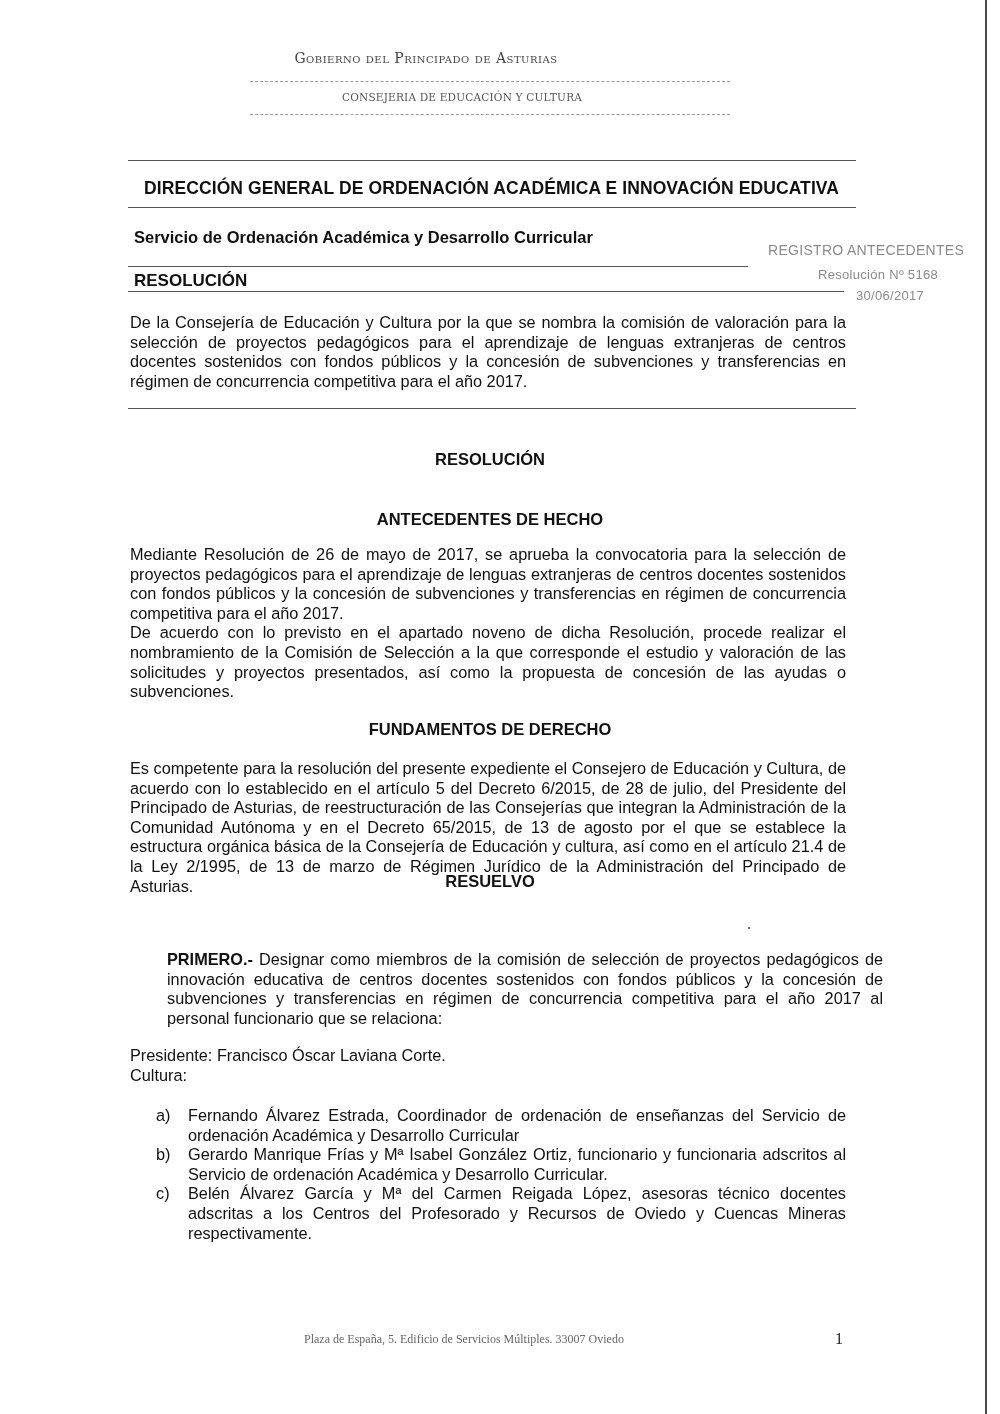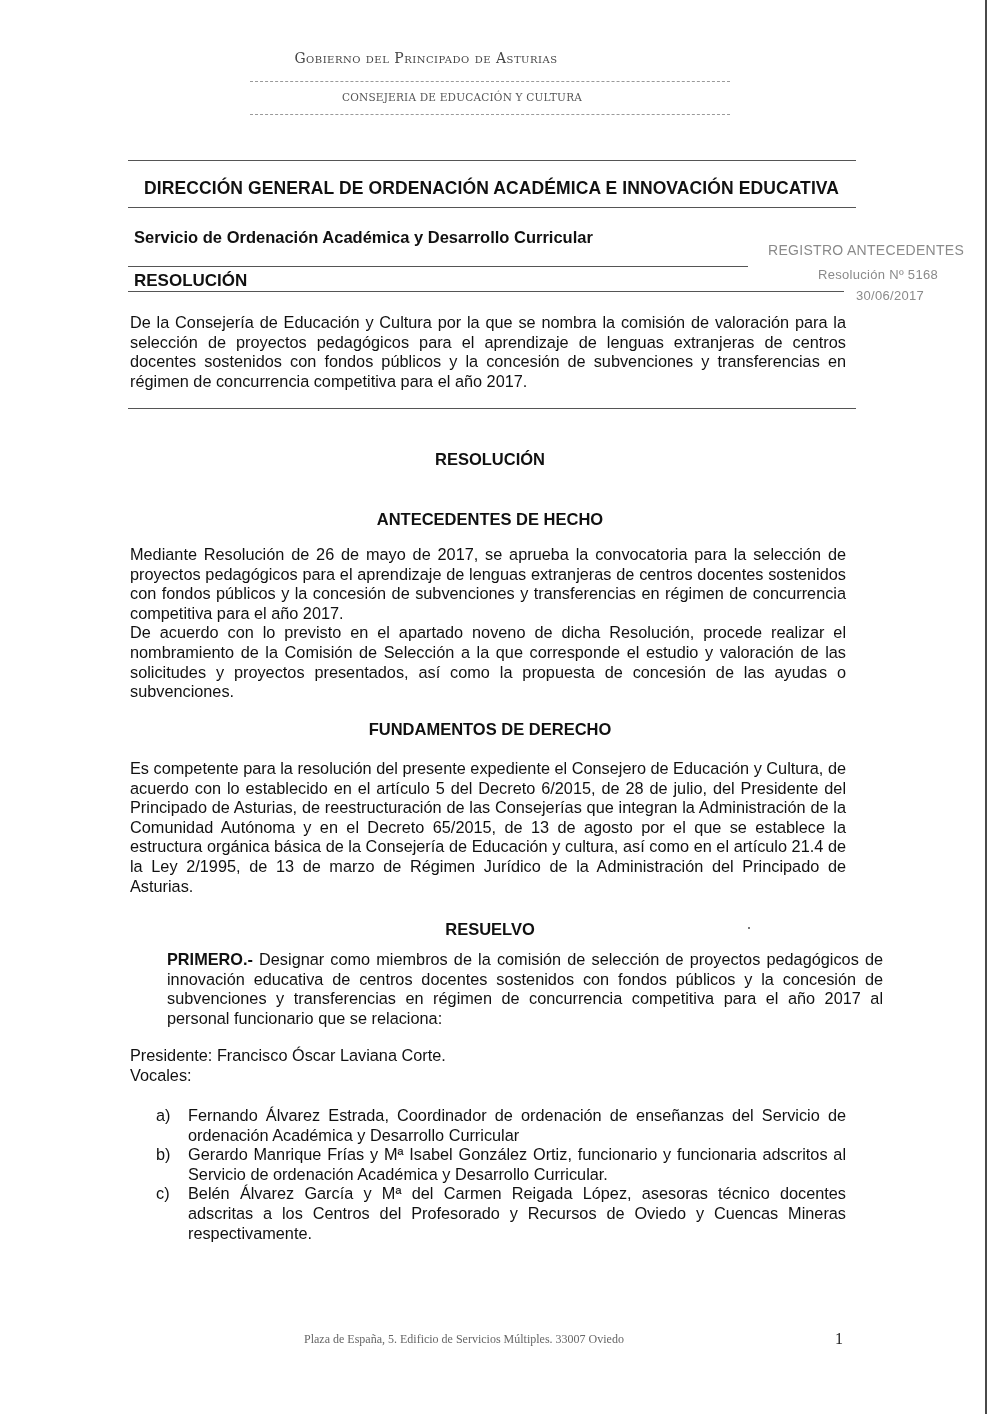--- a/index.html
+++ b/index.html
@@ -30,21 +30,21 @@
   .body-text { position: absolute; left: 130px; width: 716px; font-family: "Liberation Sans", sans-serif;
     font-size: 16.3px; line-height: 19.6px; color: #111; text-align: justify; }
   .summary { top: 313px; }
   .center-h { position: absolute; left: 0; width: 980px; text-align: center; font-family: "Liberation Sans", sans-serif;
     font-weight: bold; font-size: 16.5px; color: #111; }
   .h-res { top: 450px; }
   .h-ant { top: 510px; }
   .ant-text { top: 545px; }
   .h-fund { top: 720px; }
   .fund-text { top: 759px; }
-  .h-resuelvo { top: 920px; }
+  .h-resuelvo { top: 872px; }
   .primero-text { top: 950px; margin-left: 37px; }
   .primero-text b { font-weight: bold; }
   .pres-text { top: 1046px; text-align: left; }
 
   .list { position: absolute; left: 156px; top: 1106px; width: 690px; font-family: "Liberation Sans", sans-serif;
     font-size: 16.3px; line-height: 19.6px; color: #111; }
   .li { display: flex; }
   .li .mk { width: 32px; flex: 0 0 32px; }
   .li .tx { flex: 1; text-align: justify; }
 
@@ -88,21 +88,21 @@
 
   <div class="center-h h-fund">FUNDAMENTOS DE DERECHO</div>
   <div class="body-text fund-text">Es competente para la resolución del presente expediente el Consejero de Educación y Cultura, de acuerdo con lo establecido en el artículo 5 del Decreto 6/2015, de 28 de julio, del Presidente del Principado de Asturias, de reestructuración de las Consejerías que integran la Administración de la Comunidad Autónoma y en el Decreto 65/2015, de 13 de agosto por el que se establece la estructura orgánica básica de la Consejería de Educación y cultura, así como en el artículo 21.4 de la Ley 2/1995, de 13 de marzo de Régimen Jurídico de la Administración del Principado de Asturias.</div>
 
   <div class="center-h h-resuelvo">RESUELVO</div>
   <div class="speck"></div>
   <div class="body-text primero-text"><b>PRIMERO.-</b><span> Designar como miembros de la comisión de selección de proyectos pedagógicos de innovación educativa de centros docentes sostenidos con fondos públicos y la concesión de subvenciones y transferencias en régimen de concurrencia competitiva para el año 2017 al personal funcionario que se relaciona:</span></div>
 
   <div class="body-text pres-text">
     <div>Presidente: Francisco Óscar Laviana Corte.</div>
-    <div>Vocales:</div>
+    <div>Cultura:</div>
   </div>
 
   <div class="list">
     <div class="li">
       <span class="mk">a)</span>
       <span class="tx">Fernando Álvarez Estrada, Coordinador de ordenación de enseñanzas del Servicio de ordenación Académica y Desarrollo Curricular</span>
     </div>
     <div class="li">
       <span class="mk">b)</span>
       <span class="tx">Gerardo Manrique Frías y Mª Isabel González Ortiz, funcionario y funcionaria adscritos al Servicio de ordenación Académica y Desarrollo Curricular.</span>

